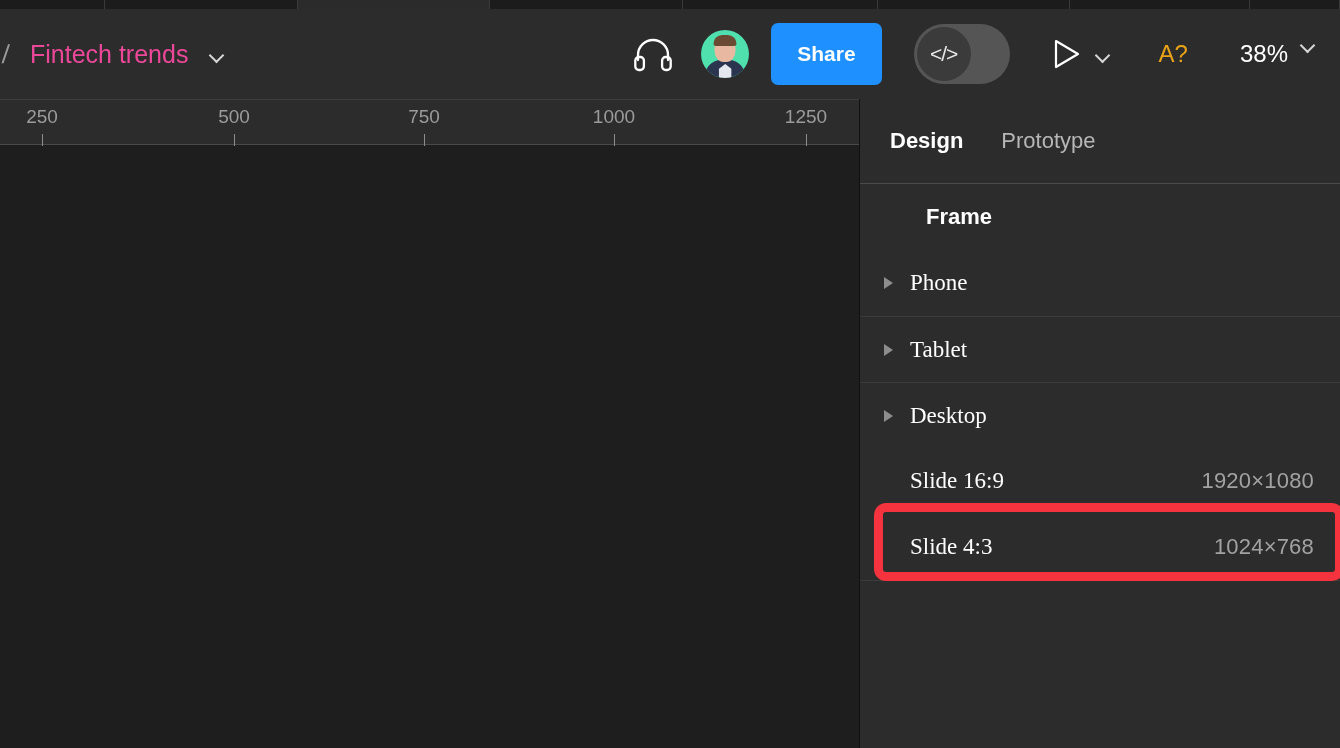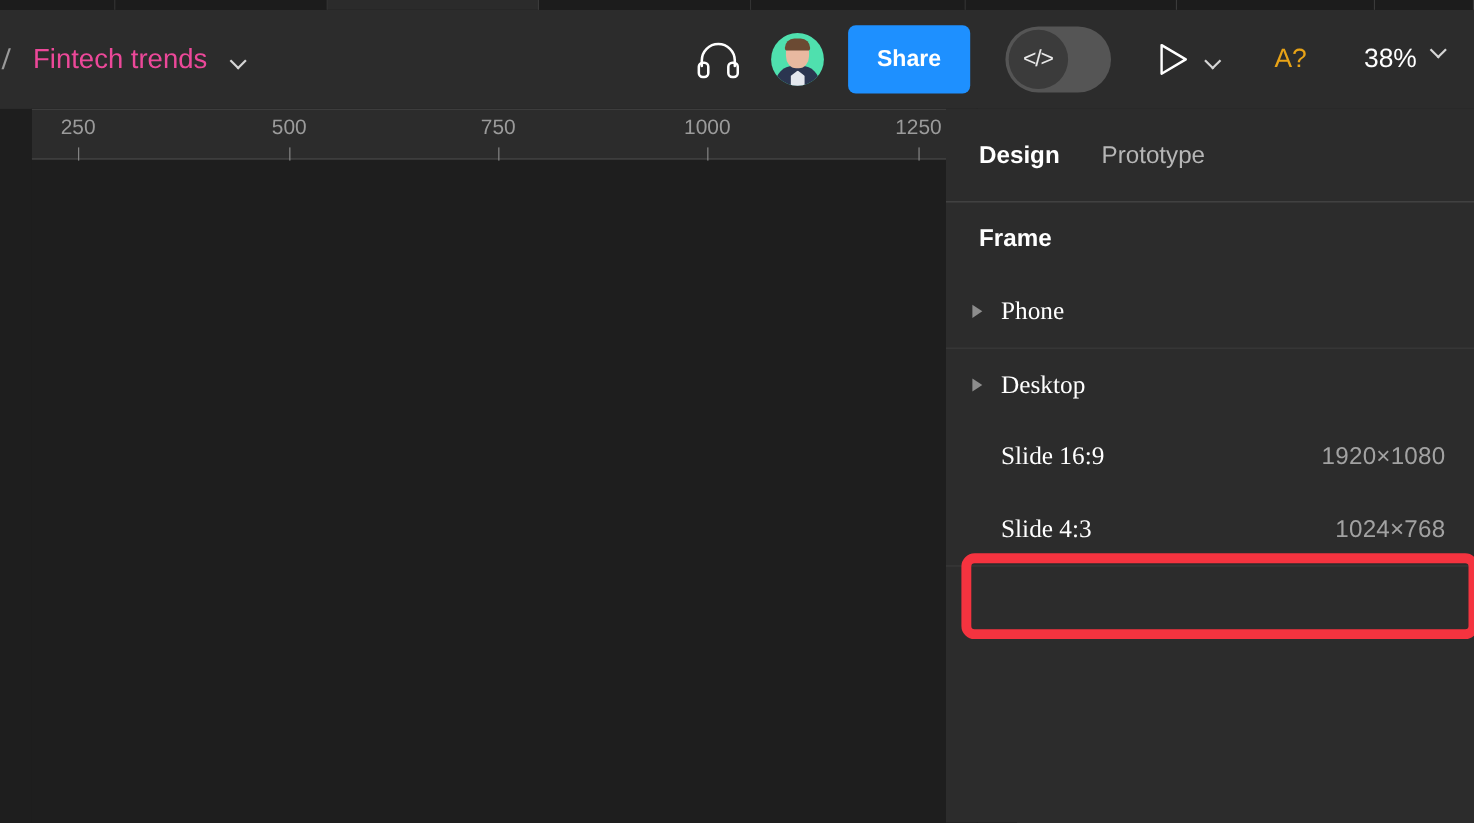--- a/index.html
+++ b/index.html
@@ -103,21 +103,20 @@
     font-family: "Liberation Sans", sans-serif;
   }
   .zoom-wrap { margin-left: 52px; margin-right: 24px; display: flex; align-items: flex-start; cursor: pointer; }
   .zoom-val { color: #ffffff; font-size: 24px; }
   .zoom-chev { margin-left: 13px; }
 
   
   .canvas-area {
     position: absolute; top: 99px; left: 0; width: 860px; height: 649px;
     background: #1e1e1e;
-    margin-left: 29px;
   }
   .ruler {
     position: relative; width: 860px; height: 46px;
     background: #2c2c2c;
     border-bottom: 1px solid #4a4a4a;
     border-top: 1px solid #3d3d3d;
   }
   .ruler .tick { position: absolute; top: 0; height: 46px; }
   .ruler .tick .lbl {
     position: absolute; left: 0; top: 6px; transform: translateX(-50%);
@@ -140,21 +139,21 @@
   .panel-tabs {
     height: 85px; display: flex; align-items: center; padding-left: 30px;
     border-bottom: 1px solid #4a4a4a;
   }
   .panel-tab { font-size: 22px; margin-right: 38px; cursor: pointer; }
   .panel-tab.active { color: #ffffff; font-weight: 700; }
   .panel-tab.inactive { color: #b6b6b6; font-weight: 400; }
 
   .section-head {
     height: 66px; display: flex; align-items: center; padding-left: 30px;
-    color: #ffffff; font-size: 22px; font-weight: 700;
+    color: #ffffff; font-size: 22px; font-weight: 700; margin-left: 36px;
   }
   .row {
     height: 66px; display: flex; align-items: center;
     padding-left: 24px; padding-right: 26px;
     border-top: 1px solid #3b3b3b;
     cursor: pointer; position: relative;
   }
   .row.no-border { border-top: none; }
   .row .tw {
     width: 22px; display: flex; align-items: center; justify-content: flex-start; flex: none;
@@ -281,20 +280,26 @@
 
     <div class="section-head">Frame</div>
 
     <div class="row no-border">
       <span class="tw">
           <i class="tri-right"></i>
         </span>
       <span class="label">Phone</span>
     </div>
 
+    <div class="row">
+      <span class="tw">
+          <i class="tri-right"></i>
+        </span>
+      <span class="label">Tablet</span>
+    </div>
 
     <div class="row">
       <span class="tw">
           <i class="tri-right"></i>
         </span>
       <span class="label">Desktop</span>
     </div>
 
 
     <div class="row no-border child-row">

